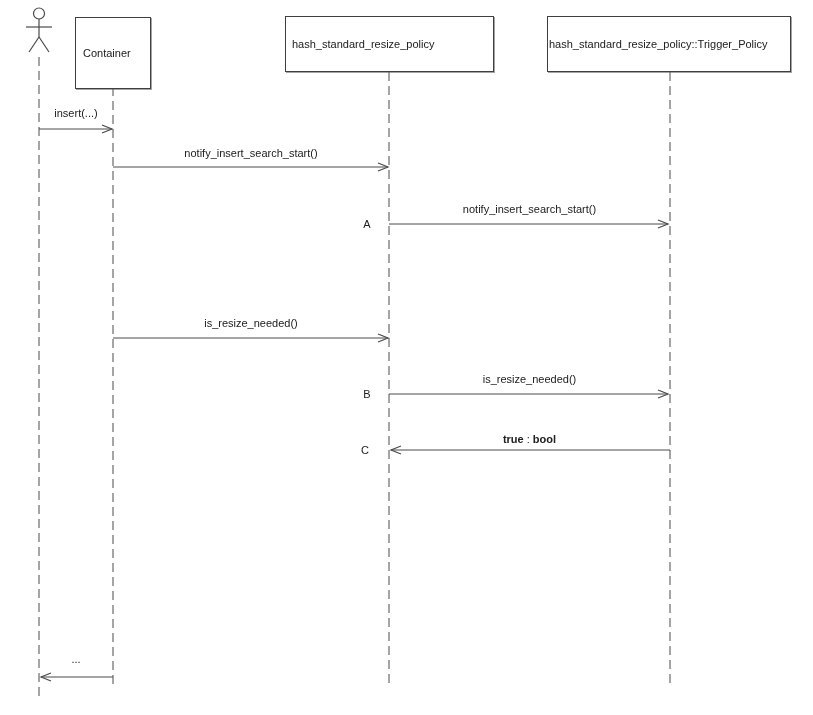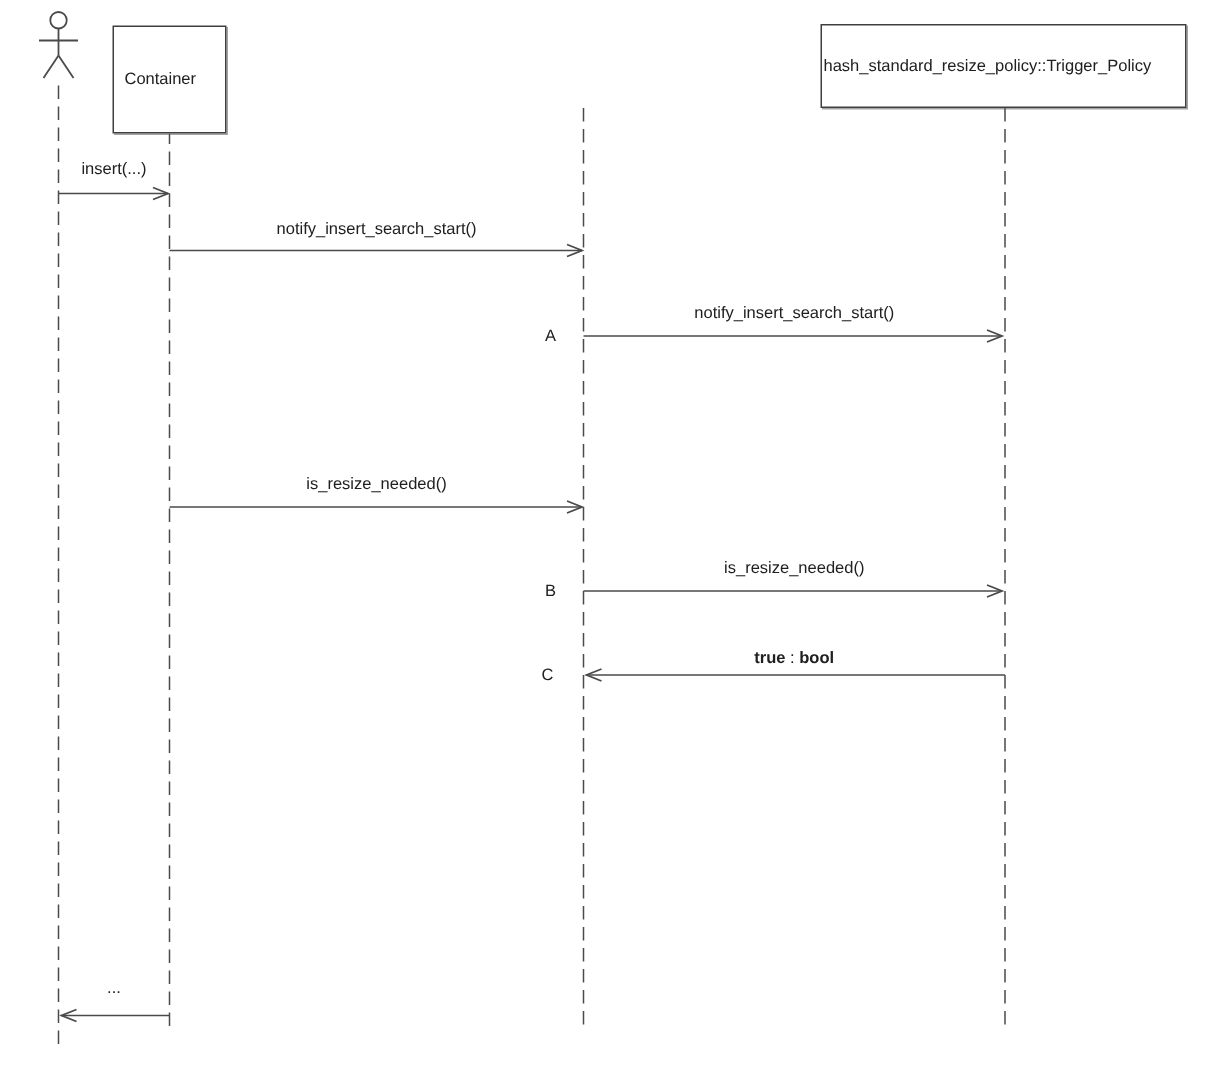--- a/index.html
+++ b/index.html
@@ -84,20 +84,23 @@
     <line x1="389" y1="224" x2="668" y2="224" stroke="#4a4a4a" stroke-width="1" marker-end="url(#arrowOpen)"></line>
     <line x1="113" y1="338" x2="388" y2="338" stroke="#4a4a4a" stroke-width="1" marker-end="url(#arrowOpen)"></line>
     <line x1="389" y1="394" x2="668" y2="394" stroke="#4a4a4a" stroke-width="1" marker-end="url(#arrowOpen)"></line>
     <line x1="670" y1="450" x2="391" y2="450" stroke="#4a4a4a" stroke-width="1" marker-end="url(#arrowOpen)"></line>
     <line x1="113" y1="677" x2="41" y2="677" stroke="#4a4a4a" stroke-width="1" marker-end="url(#arrowOpen)"></line>
   </svg>
 
   <div class="obj-box" style="left:75px; top:17px; width:76px; height:72px;">
     <span>Container</span>
   </div>
+  <div class="obj-box" style="left:285px; top:16px; width:209px; height:56px; padding-left:6px;">
+    <span>hash_standard_resize_policy</span>
+  </div>
   <div class="obj-box" style="left:547px; top:16px; width:244px; height:56px; padding-left:1px;">
     <span>hash_standard_resize_policy::Trigger_Policy</span>
   </div>
 
   <div class="msg-label" style="left:39px; width:74px; top:107px;">insert(...)</div>
   <div class="msg-label" style="left:113px; width:276px; top:147px;">notify_insert_search_start()</div>
   <div class="msg-label" style="left:389px; width:281px; top:203px;">notify_insert_search_start()</div>
   <div class="msg-label" style="left:113px; width:276px; top:317px;">is_resize_needed()</div>
   <div class="msg-label" style="left:389px; width:281px; top:373px;">is_resize_needed()</div>
   <div class="msg-label" style="left:389px; width:281px; top:433px;"><span class="bold">true</span><span style="white-space:pre;"> : </span><span class="bold">bool</span></div>

